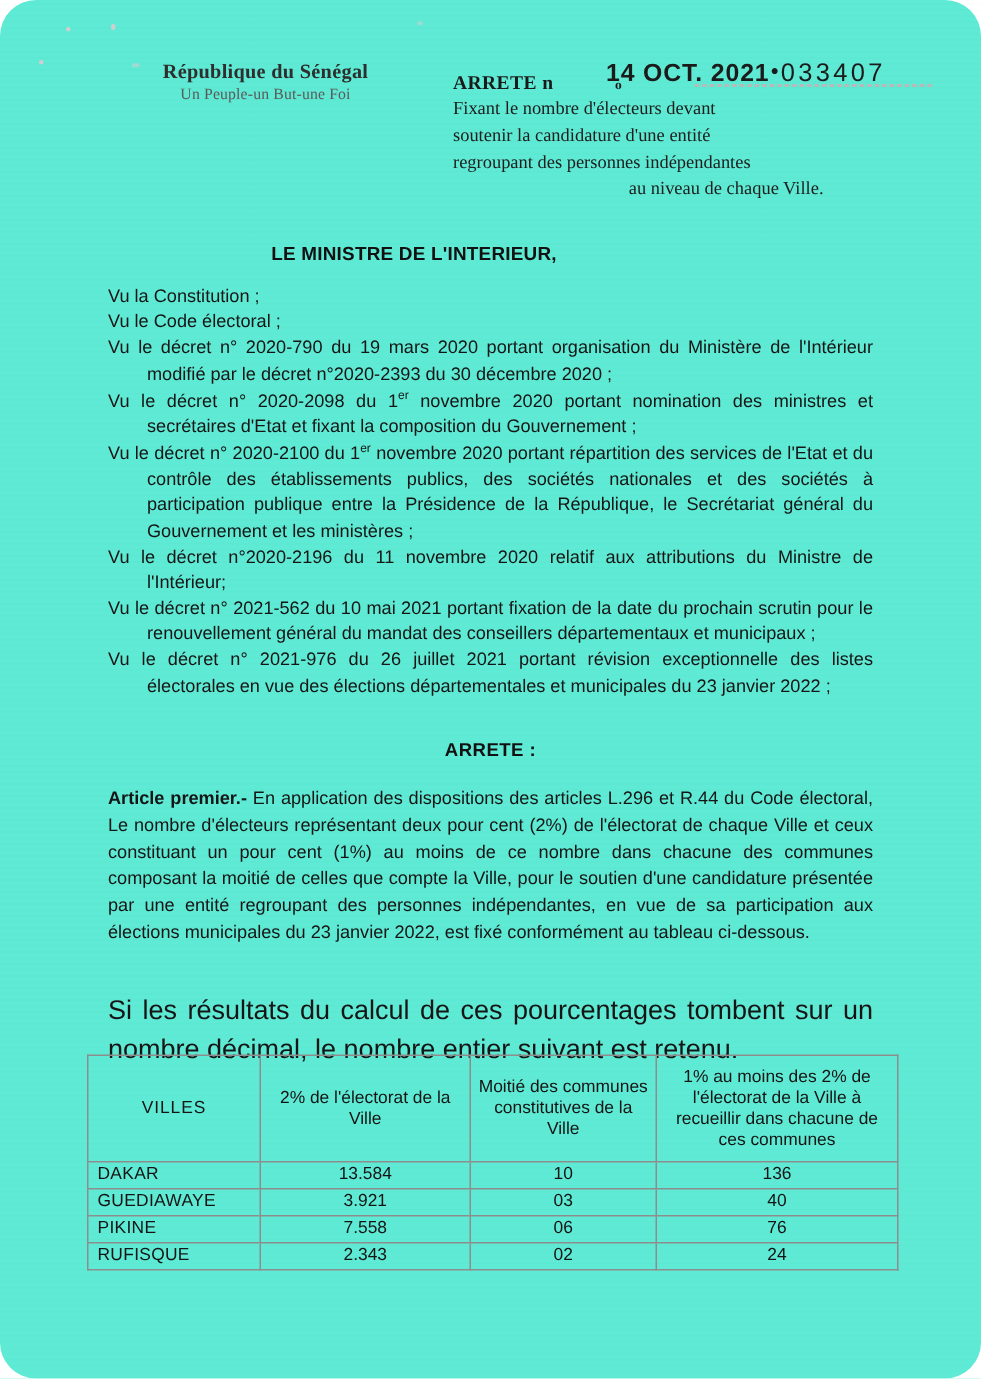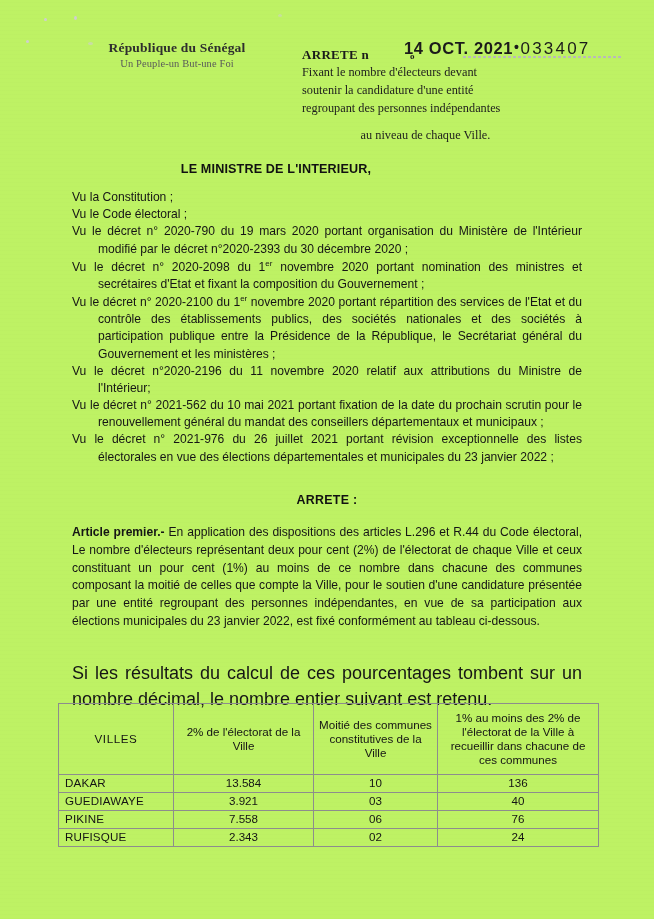--- a/index.html
+++ b/index.html
@@ -14,21 +14,22 @@
     overflow: hidden;
     font-family: "Liberation Sans", sans-serif;
     color: #111111;
     -webkit-font-smoothing: antialiased;
   }
 
   
   .page {
     position: absolute;
     inset: 0;
-    background: #bef264;
+    background: #5eead4;
+    border-radius: 24px;
   }
   .scan-noise {
     position: absolute;
     inset: 0;
     pointer-events: none;
     background:
       repeating-linear-gradient(0deg, rgba(0,0,0,0.012) 0px, rgba(0,0,0,0.012) 1px, rgba(0,0,0,0) 1px, rgba(0,0,0,0) 4px);
     opacity: .7;
   }
   .corner-specks {
@@ -127,21 +128,21 @@
     position: absolute;
     left: 302px;
     top: 64px;
     width: 247px;
     font-family: "Liberation Serif", serif;
     font-size: 12.3px;
     line-height: 1.45;
     text-align: justify;
     color: #1d1d1d;
   }
-  .subject .last { text-align: center; margin-top: 10px; }
+  .subject .last { text-align: right; }
 
   
   .minister-title {
     position: absolute;
     left: 0; top: 162px;
     width: 552px;
     text-align: center;
     font-size: 12.6px;
     font-weight: bold;
     color: #111;

